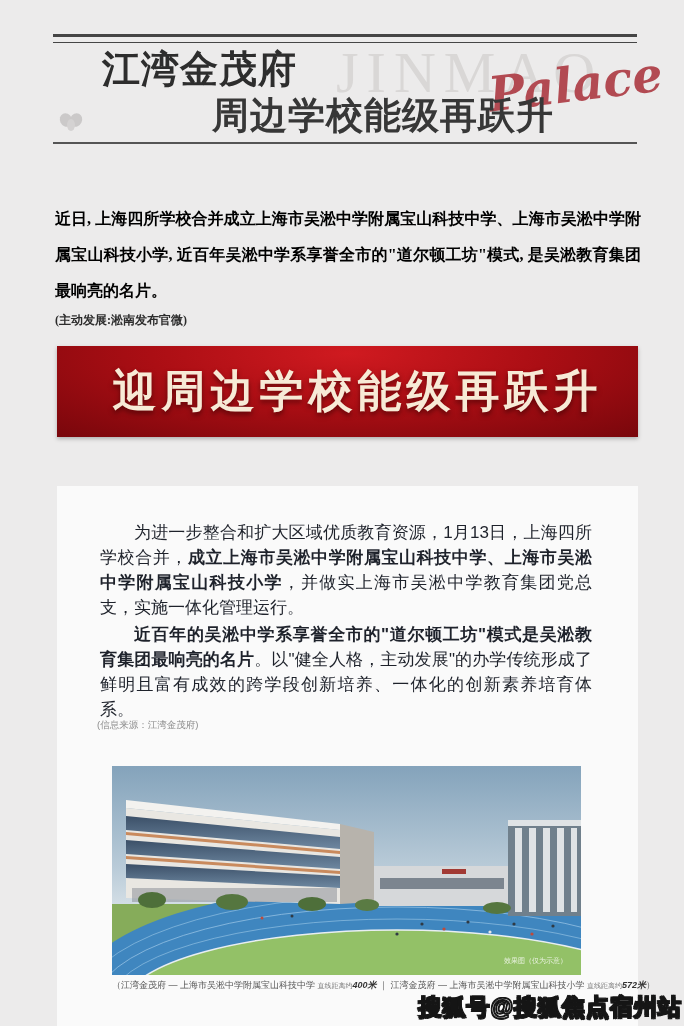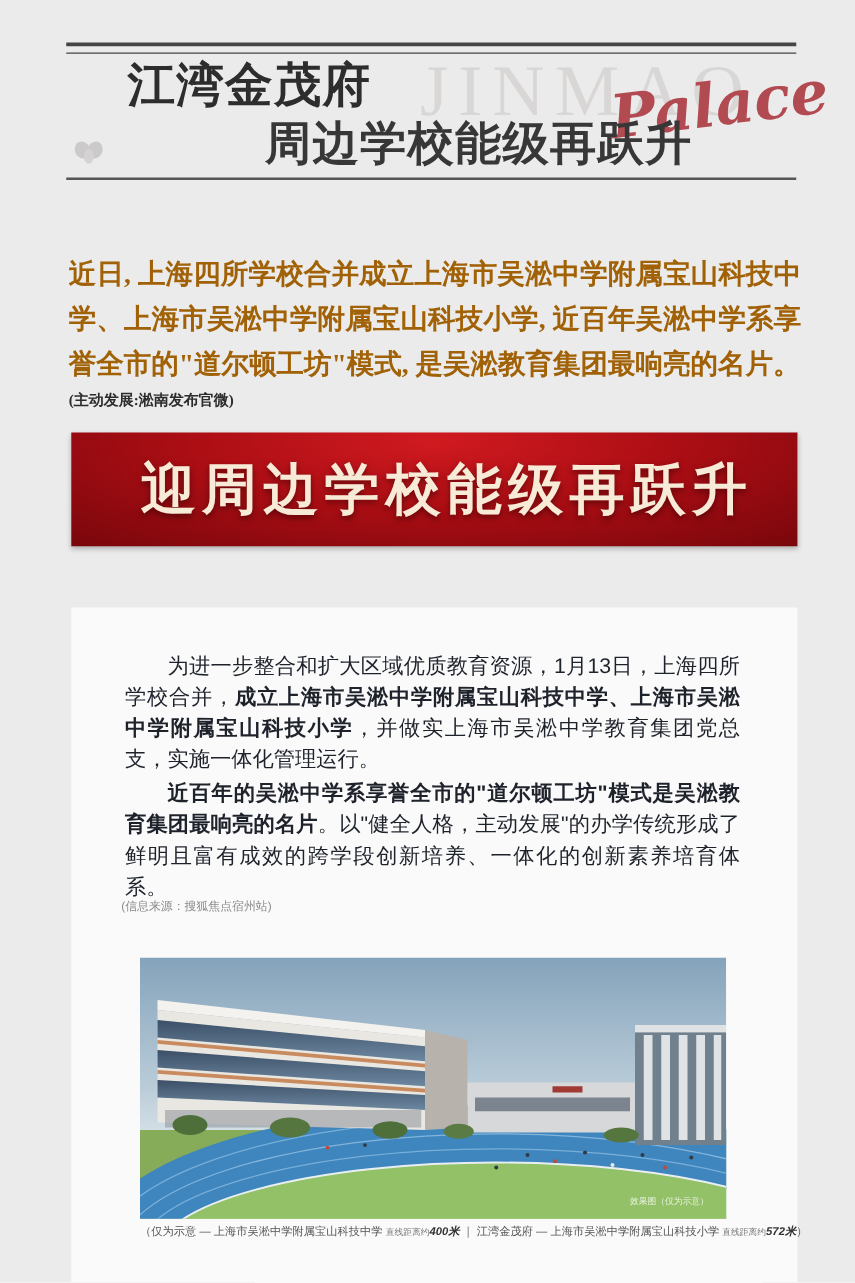--- a/index.html
+++ b/index.html
@@ -15,22 +15,22 @@
   .palace{position:absolute;left:488px;top:60px;font:italic 700 48px/1 "DejaVu Serif",serif;
           color:#b24a52;transform:rotate(-7deg);}
   .title1{position:absolute;left:102px;top:50px;font:700 38px/1 "Liberation Serif",serif;
           color:#2d2d2d;letter-spacing:1px;}
   .title2{position:absolute;left:212px;top:97px;font:600 37px/1 "Liberation Serif",serif;
           color:#373737;letter-spacing:1px;}
   .orchid{position:absolute;left:57px;top:111px;}
 
   
   .intro{position:absolute;left:55px;top:201px;width:586px;
-         font-family:"Liberation Serif",serif;font-size:22px;line-height:36px;
-         color:#a16207;text-align:justify;font-weight:600;}
+         font-family:"Liberation Serif",serif;font-size:16px;line-height:36px;
+         color:#000000;text-align:justify;font-weight:600;}
   .intro b{font-weight:800;}
   .intro-src{position:absolute;left:55px;top:313px;
              font:600 12px/1.2 "Liberation Serif",serif;color:#2c2c2c;}
 
   
   .banner{position:absolute;left:57px;top:346px;width:581px;height:91px;
           background:radial-gradient(ellipse 75% 130% at 50% 8%, #d01a20 0%, #ab0e14 45%, #76060b 100%);
           display:flex;align-items:center;justify-content:center;
           box-shadow:0 2px 4px rgba(0,0,0,.25);}
   .banner-text{font:700 44px/1 "Liberation Serif",serif;color:#f7ead6;
@@ -85,21 +85,21 @@
   <div class="banner">
     <span class="banner-text">迎周边学校能级再跃升</span>
   </div>
 
   <div class="card">
 
     <p class="p1"><span>为进一步整合和扩大区域优质教育资源，1月13日，上海四所学校合并，</span><b>成立上海市吴淞中学附属宝山科技中学、上海市吴淞中学附属宝山科技小学</b><span>，并做实上海市吴淞中学教育集团党总支，实施一体化管理运行。</span></p>
 
     <p class="p2"><b>近百年的吴淞中学系享誉全市的"道尔顿工坊"模式是吴淞教育集团最响亮的名片</b><span>。以"健全人格，主动发展"的办学传统形成了鲜明且富有成效的跨学段创新培养、一体化的创新素养培育体系。</span></p>
 
-    <div class="card-src">(信息来源：搜狐焦点宿州站)</div>
+    <div class="card-src">(信息来源：江湾金茂府)</div>
 
     <svg class="photo" viewBox="0 0 469 209">
       <defs>
         <linearGradient id="sky" x1="0" y1="0" x2="0" y2="1">
           <stop offset="0" stop-color="#84a3bb"></stop>
           <stop offset="0.7" stop-color="#b9cbd8"></stop>
           <stop offset="1" stop-color="#d7e1e7"></stop>
         </linearGradient>
         <linearGradient id="glass" x1="0" y1="0" x2="0" y2="1">
           <stop offset="0" stop-color="#3c5068"></stop>
@@ -156,18 +156,19 @@
         <circle cx="402" cy="158" r="1.6" fill="#2f3a44"></circle>
         <circle cx="420" cy="168" r="1.6" fill="#c04a3a"></circle>
         <circle cx="441" cy="160" r="1.6" fill="#2f3a44"></circle>
         <circle cx="285" cy="168" r="1.6" fill="#2f3a44"></circle>
         <circle cx="180" cy="150" r="1.5" fill="#2f3a44"></circle>
         <circle cx="150" cy="152" r="1.5" fill="#c04a3a"></circle>
       </g>
       <text x="455" y="197" font-size="7" fill="#ffffff" opacity="0.8" text-anchor="end">效果图（仅为示意）</text>
     </svg>
 
-    <div class="caption1"><span>（仅为示意 — 上海市吴淞中学附属宝山科技中学 </span><span class="dist-label">直线距离约</span><span class="dist-value">400米</span><span> ｜ </span><span>江湾金茂府 — 上海市吴淞中学附属宝山科技小学 </span><span class="dist-label">直线距离约</span><span class="dist-value">572米</span><span>）</span></div>
+    <div class="caption1"><span>（江湾金茂府 — 上海市吴淞中学附属宝山科技中学 </span><span class="dist-label">直线距离约</span><span class="dist-value">400米</span><span> ｜ </span><span>江湾金茂府 — 上海市吴淞中学附属宝山科技小学 </span><span class="dist-label">直线距离约</span><span class="dist-value">572米</span><span>）</span></div>
 
   </div>
 
+  <div class="sohu">搜狐号@搜狐焦点宿州站</div>
 
 </div>
 
 </body></html>

